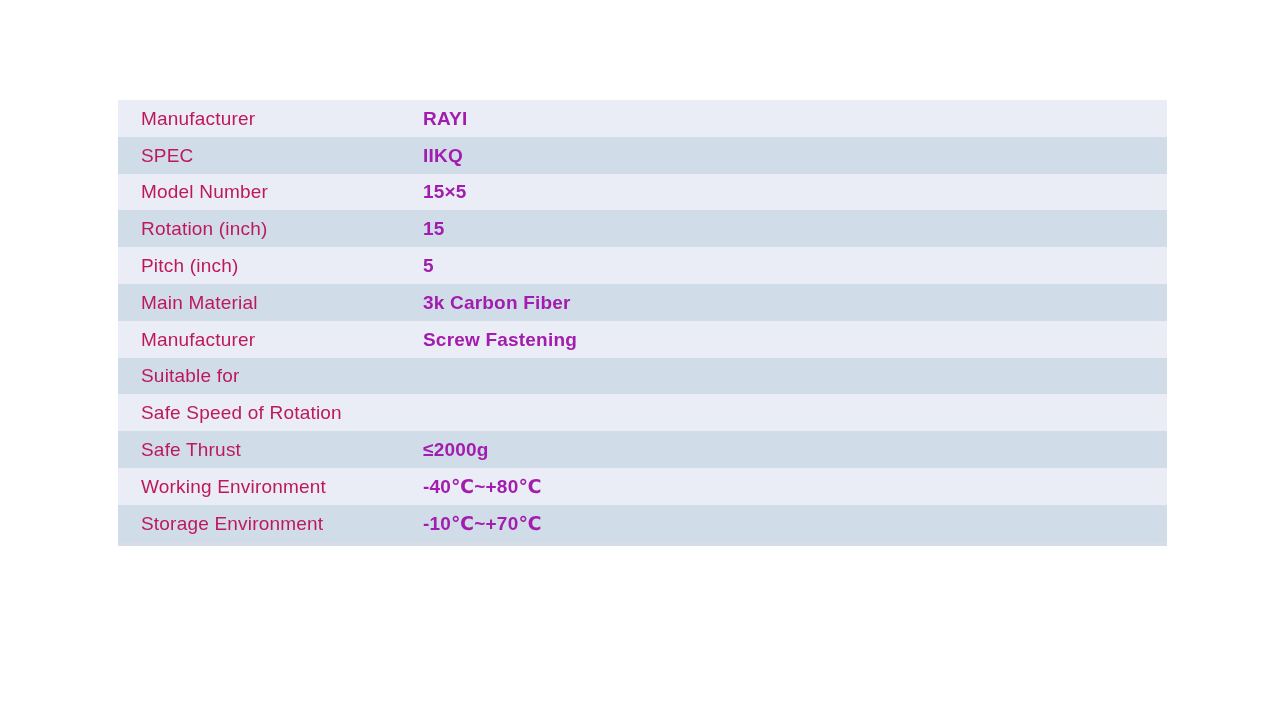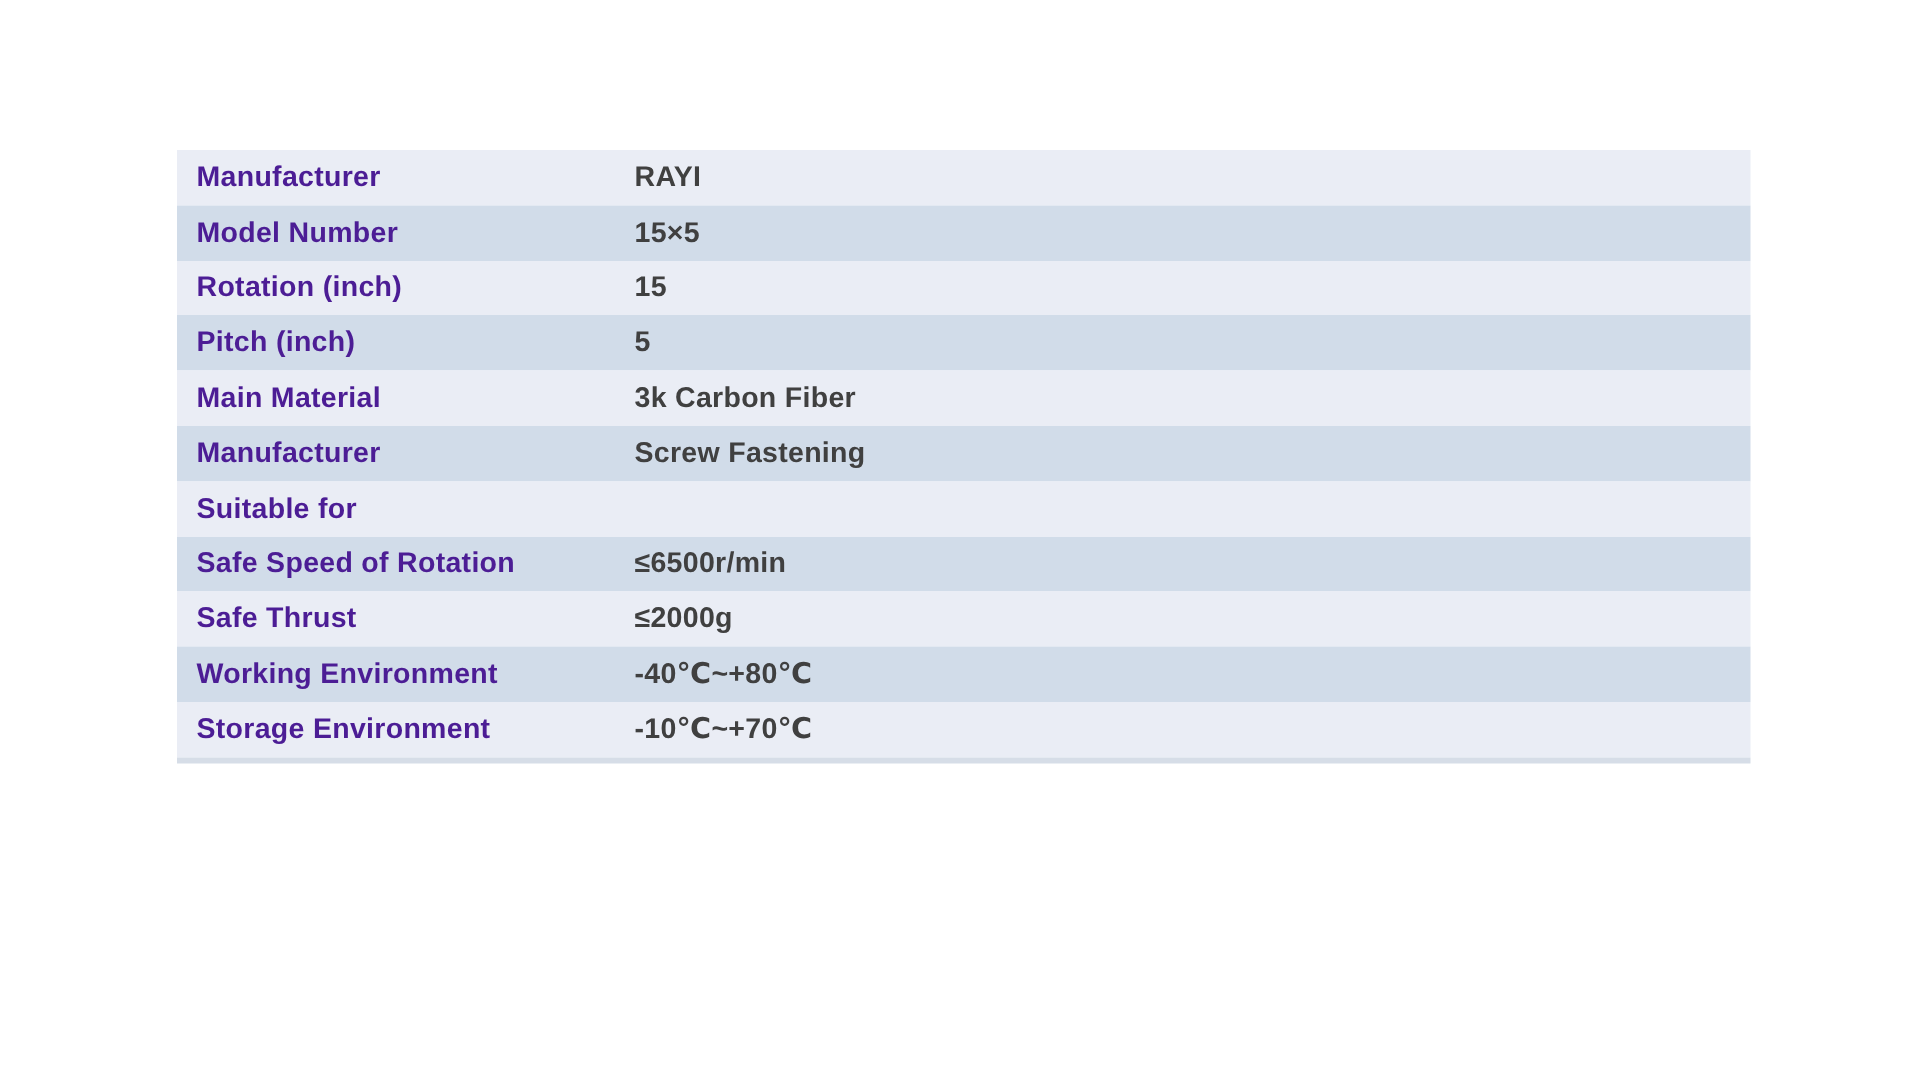--- a/index.html
+++ b/index.html
@@ -33,47 +33,51 @@
     align-items: center;
     font-size: 19px;
     line-height: 1;
     white-space: nowrap;
     overflow: hidden;
   }
   .cell.label {
     width: 305px;
     flex: 0 0 305px;
     box-sizing: border-box;
-    padding-left: 13px;
-    color: #4c1d95;
-    font-weight: 700;
+    padding-left: 23px;
+    color: #be185d;
+    font-weight: 400;
     letter-spacing: 0.2px;
   }
   .cell.value {
     flex: 1;
-    color: #404040;
+    color: #a21caf;
     font-weight: 700;
     letter-spacing: 0.2px;
   }
   .bottom-sliver {
     height: 4px;
     background: #d6dde7;
   }
 </style>
 </head>
 <body>
 
 <div class="page">
   <div class="spec-table">
 
     <div class="spec-row">
       <div class="cell label">Manufacturer</div>
       <div class="cell value">RAYI</div>
     </div>
 
+    <div class="spec-row">
+      <div class="cell label">SPEC</div>
+      <div class="cell value">IIKQ</div>
+    </div>
 
     <div class="spec-row">
       <div class="cell label">Model Number</div>
       <div class="cell value">15×5</div>
     </div>
 
     <div class="spec-row">
       <div class="cell label">Rotation (inch)</div>
       <div class="cell value">15</div>
     </div>
@@ -93,21 +97,20 @@
       <div class="cell label">Manufacturer</div>
       <div class="cell value">Screw Fastening</div>
     </div>
 
     <div class="spec-row">
       <div class="cell label">Suitable for</div>
     </div>
 
     <div class="spec-row">
       <div class="cell label">Safe Speed of Rotation</div>
-      <div class="cell value">≤6500r/min</div>
     </div>
 
     <div class="spec-row">
       <div class="cell label">Safe Thrust</div>
       <div class="cell value">≤2000g</div>
     </div>
 
     <div class="spec-row">
       <div class="cell label">Working Environment</div>
       <div class="cell value">-40℃~+80℃</div>

